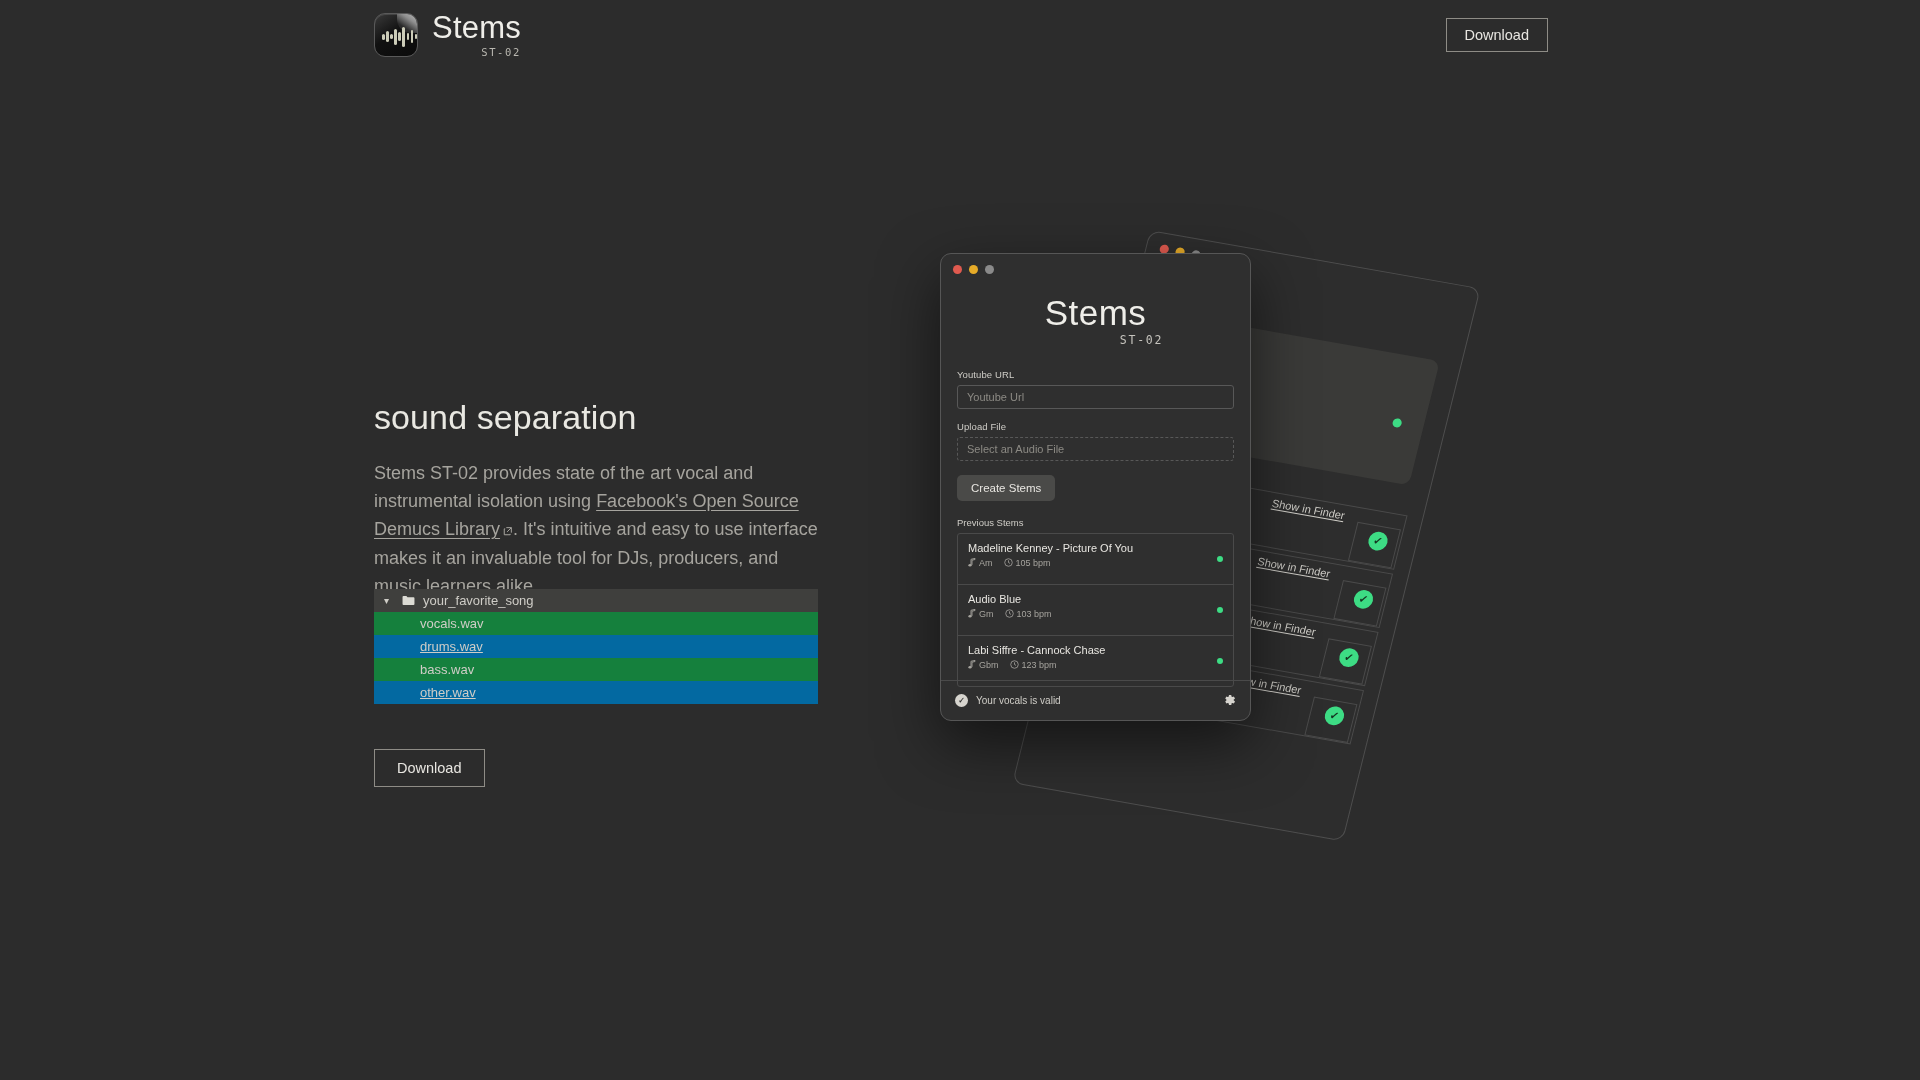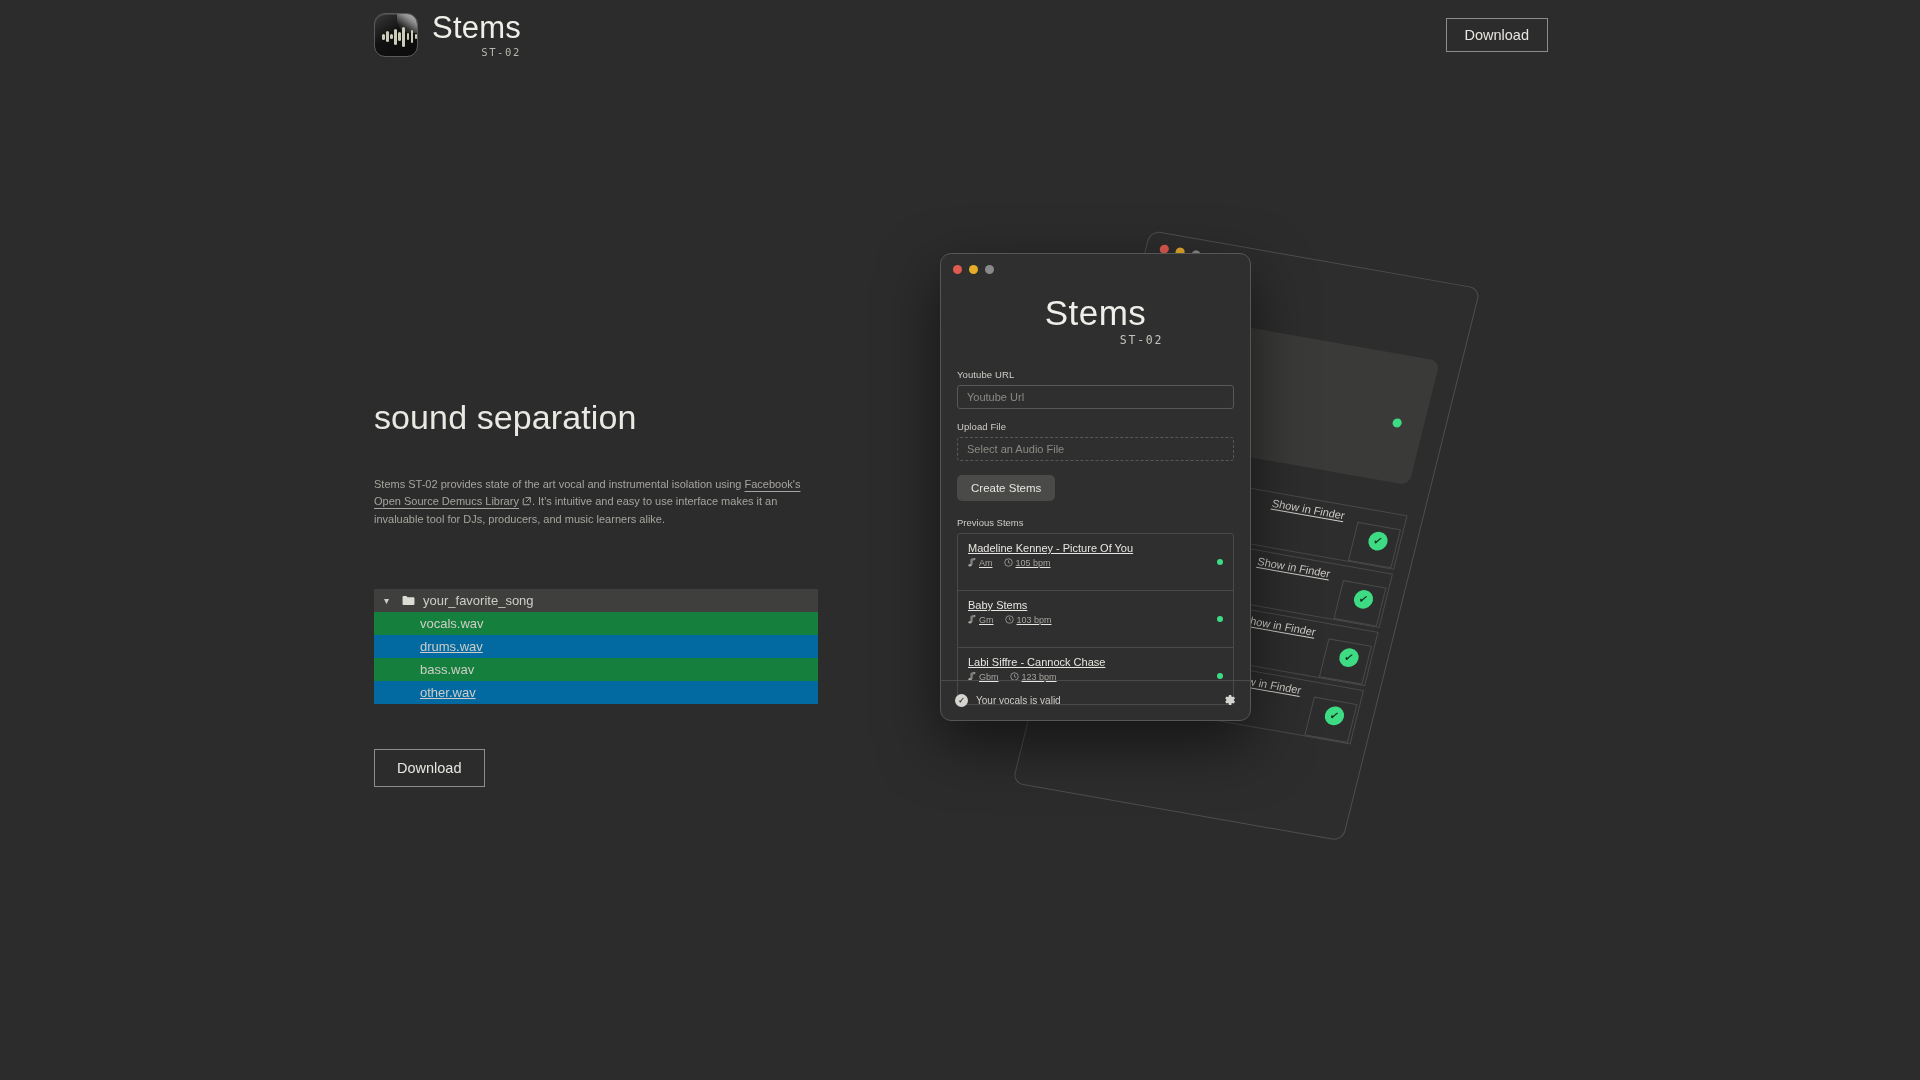--- a/index.html
+++ b/index.html
@@ -50,21 +50,21 @@
     font-family: "Liberation Sans", sans-serif;
   }
 
   
   .hero { position: absolute; left: 374px; top: 356px; width: 470px; }
   .hero h1 {
     font-size: 34px; font-weight: 400; line-height: 1.22; color: #e9e8e2;
     letter-spacing: .1px;
   }
   .hero p {
-    margin-top: 37px; font-size: 11px; line-height: 1.56; color: #a6a49e;
+    margin-top: 20px; font-size: 18px; line-height: 1.56; color: #a6a49e;
     max-width: 450px;
   }
   .hero p a {
     color: #a6a49e; text-decoration: underline; text-underline-offset: 3px;
   }
   .ext-ico { display:inline-block; vertical-align: -1px; margin-left: 3px; }
 
   
   .filetree {
     position: absolute; left: 374px; top: 589px; width: 444px;
@@ -149,21 +149,21 @@
   .f-input.dashed { border: 1px dashed #585858; text-align: right; }
   .f-group { margin-bottom: 12px; }
   .btn-create {
     margin-top: 2px; background: #4a4a48; border: none; border-radius: 5px;
     color: #e8e6e1; font-size: 11.5px; padding: 7px 14px; cursor: pointer;
     font-family: "Liberation Sans", sans-serif;
   }
   .prev-label { font-size: 9.5px; color: #cfcdc7; margin: 16px 0 5px 0; }
   .prev-list { border: 1px solid #4a4a4a; border-radius: 3px; }
   .prev-item {
-    position: relative; padding: 8px 10px 22px 10px; border-bottom: 1px solid #4a4a4a; text-decoration: underline;
+    position: relative; padding: 8px 10px 16px 10px; border-bottom: 1px solid #4a4a4a;
   }
   .prev-item:last-child { border-bottom: none; }
   .prev-title { font-size: 11px; color: #e8e6e1; }
   .prev-meta { display: flex; align-items: center; gap: 11px; margin-top: 4px; font-size: 9px; color: #a6a49e; }
   .prev-meta span { display: inline-flex; align-items: flex-start; gap: 3px; }
   .prev-dot { position: absolute; right: 10px; top: 50%; margin-top: -3px; width: 6px; height: 6px; border-radius: 50%; background: #3ddc84; }
   .wf-foot {
     position: absolute; left: 0; bottom: 0; width: 100%; height: 40px;
     border-top: 1px solid #4a4a4a; display: flex; align-items: center;
     padding: 0 14px; justify-content: space-between;
@@ -320,21 +320,21 @@
                     <circle cx="5" cy="5" r="4.2" stroke="#a6a49e" stroke-width=".9" fill="none"></circle>
                     <path d="M5 2.6V5l1.7 1" stroke="#a6a49e" stroke-width=".9" fill="none"></path>
                   </svg>
                 <em style="font-style:normal">105 bpm</em>
               </span>
             </div>
             <div class="prev-dot"></div>
           </div>
 
           <div class="prev-item">
-            <div class="prev-title">Baby Stems</div>
+            <div class="prev-title">Audio Blue</div>
             <div class="prev-meta">
               <span>
                 <svg width="8" height="9" viewBox="0 0 8 9">
                     <path d="M3 7.2V1.3l4-.9v1.1l-3 .7v4.6" stroke="#a6a49e" stroke-width=".9" fill="none"></path>
                     <ellipse cx="2" cy="7.3" rx="1.6" ry="1.2" fill="#a6a49e"></ellipse>
                   </svg>
                 <em style="font-style:normal">Gm</em>
               </span>
               <span>
                 <svg width="9" height="9" viewBox="0 0 10 10">

